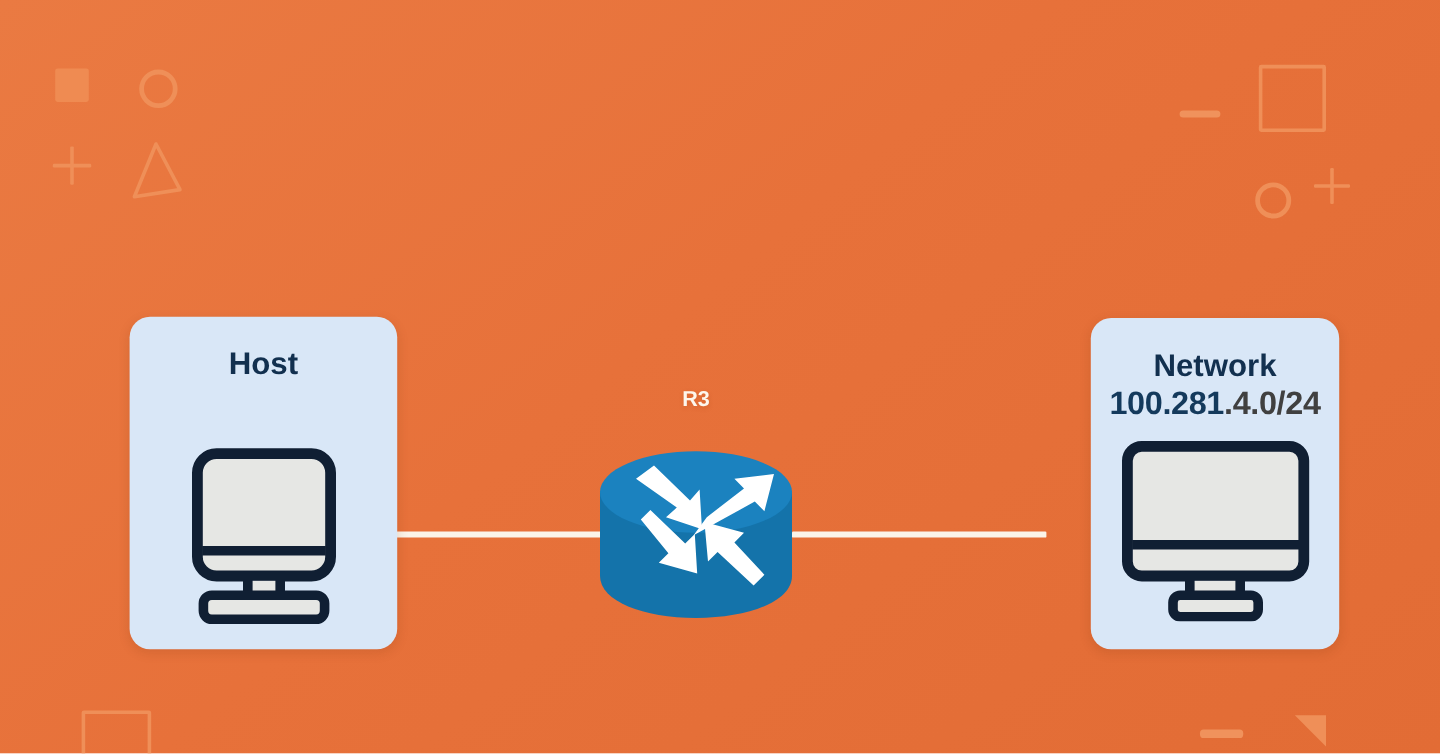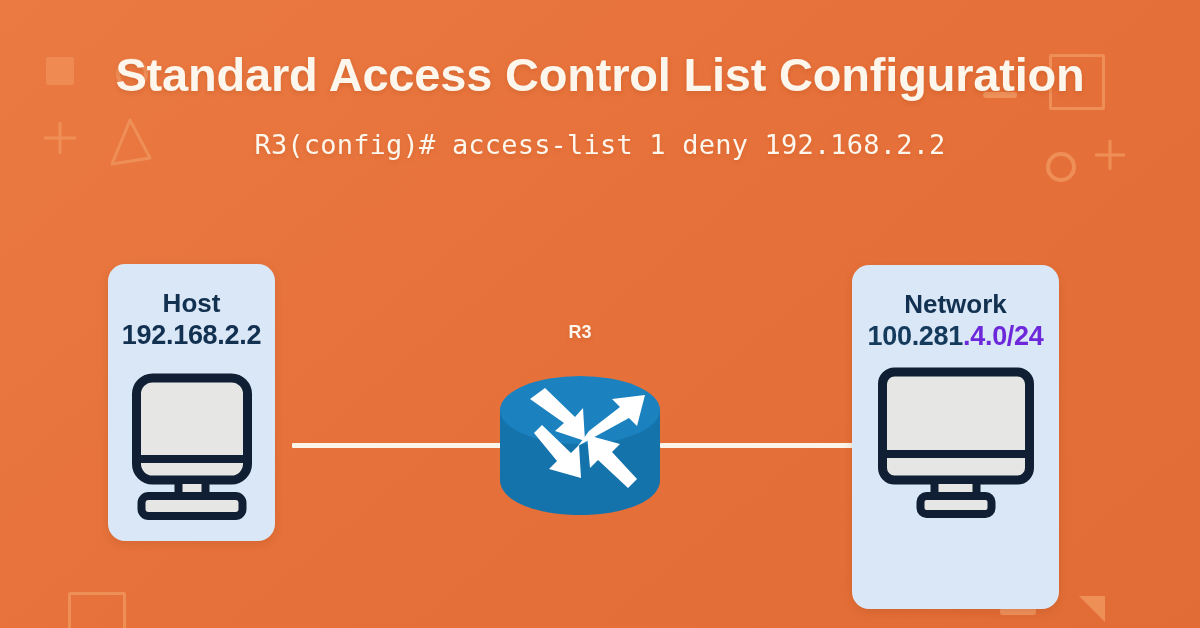--- a/index.html
+++ b/index.html
@@ -101,36 +101,36 @@
   }
   #link-left  { left: 292px; width: 215px; }
   #link-right { left: 660px; width: 212px; }
 
   .node-card {
     position: absolute;
     background: #d9e7f7;
     border-radius: 17px;
     box-shadow: 0 3px 9px rgba(120, 50, 10, 0.16);
   }
-  #card-host    { left: 108px; top: 264px; width: 167px; height: 277px; }
-  #card-network { left: 852px; top: 265px; width: 207px; height: 344px; }
+  #card-host    { left: 108px; top: 264px; width: 223px; height: 277px; }
+  #card-network { left: 909px; top: 265px; width: 207px; height: 276px; }
 
   .node-label {
     position: absolute;
     left: 50%;
     transform: translateX(-50%);
     white-space: nowrap;
     text-align: center;
     font-weight: bold;
     color: #12304f;
   }
   .node-name { top: 24px; font-size: 26px; }
   .node-addr { top: 56px; font-size: 27px; letter-spacing: -0.3px; }
   #network-addr { color: #143a5c; }
-  #network-addr .dim { color: #6d28d9; font-weight: bold; }
+  #network-addr .dim { color: #404040; font-weight: bold; }
 
   .node-icon {
     position: absolute;
     left: 50%;
     transform: translateX(-50%);
   }
   #host-icon    { top: 108px; }
   #network-icon { top: 101px; }
 
   
@@ -174,31 +174,26 @@
 
   <div class="deco deco-sq-line" style="left:68px; top:592px; width:52px; height:52px;"></div>
   <div class="deco deco-dash" style="left:1000px; top:608px; width:36px; height:7px;"></div>
   <div class="deco deco-tri-fill" style="left:1079px; top:596px;
               border-top:0 solid transparent;
               border-right:26px solid #ef8f58;
               border-bottom:26px solid transparent;
               width:0; height:0;
               transform: rotate(0deg);"></div>
 
-  <div class="headline">
-    <div class="title">Standard Access Control List Configuration</div>
-    <div class="subtitle">R3(config)# access-list 1 deny 192.168.2.2</div>
-  </div>
 
   <div class="link" id="link-left"></div>
   <div class="link" id="link-right"></div>
 
   <div class="node-card" id="card-host">
     <div class="node-label node-name">Host</div>
-    <div class="node-label node-addr">192.168.2.2</div>
     <div class="node-icon" id="host-icon">
       <svg width="135" height="150" viewBox="0 0 135 150">
         <rect x="12" y="6" width="111" height="102" rx="16" ry="16" fill="#e6e7e4" stroke="#101f33" stroke-width="9"></rect>
         <line x1="16" y1="87" x2="119" y2="87" stroke="#101f33" stroke-width="8"></line>
         <rect x="54" y="108" width="27" height="20" fill="#e6e7e4" stroke="#101f33" stroke-width="8"></rect>
         <rect x="17" y="124" width="101" height="20" rx="7" ry="7" fill="#e6e7e4" stroke="#101f33" stroke-width="8"></rect>
       </svg>
     </div>
   </div>
 

